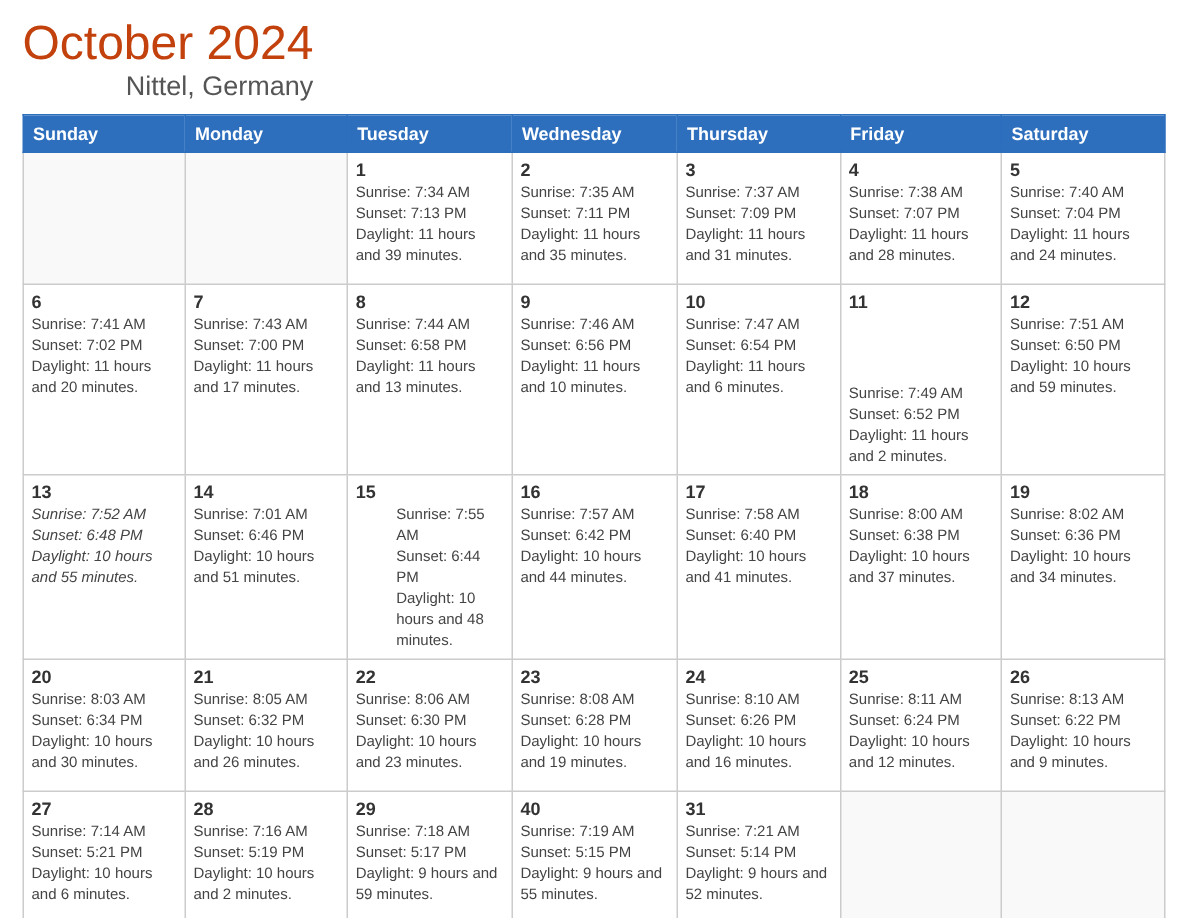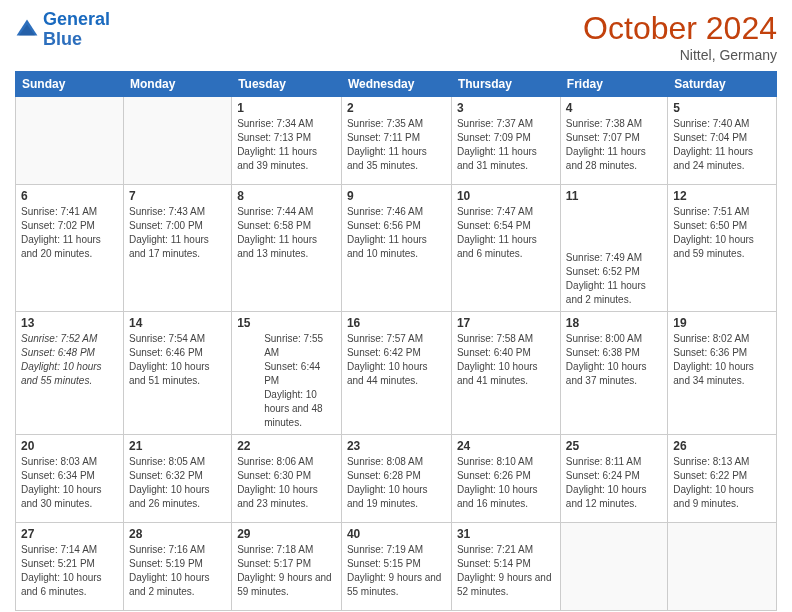--- a/index.html
+++ b/index.html
@@ -42,21 +42,21 @@
     }
     .title-block {
       text-align: right;
     }
     .month-title {
       font-size: 32px;
       font-weight: normal;
       color: #c2410c;
     }
     .subtitle {
-      font-size: 14px;
+      font-size: 18px;
       color: #555;
     }
     .calendar {
       width: 100%;
       border-collapse: collapse;
       font-size: 10.5px;
     }
     .calendar th {
       background: #2d6fbd;
       color: #fff;
@@ -87,30 +87,20 @@
       color: #444;
       font-size: 10px;
       line-height: 1.4;
     }
   </style>
 </head>
 <body>
 
 <div class="page">
   <div class="header">
-    <div class="logo">
-      <svg class="logo-icon" viewBox="0 0 30 30">
-        <polygon points="15,2 28,22 2,22" fill="#2d6fbd"></polygon>
-        <polygon points="15,8 25,22 5,22" fill="#1a4a8a" opacity="0.4"></polygon>
-      </svg>
-      <div class="logo-text">
-        <div><span>General</span></div>
-        <div><span style="color:#2d6fbd">Blue</span></div>
-      </div>
-    </div>
     <div class="title-block">
       <div class="month-title">October 2024</div>
       <div class="subtitle">Nittel, Germany</div>
     </div>
   </div>
 
   <table class="calendar">
     <thead>
       <tr>
       <th>Sunday</th>
@@ -203,21 +193,21 @@
         </tr>
         <tr>
           <td>
             <span class="day-num">13</span>
             <div class="day-info" style="white-space: pre-line; font-style: italic;">Sunrise: 7:52 AM
 Sunset: 6:48 PM
 Daylight: 10 hours and 55 minutes.</div>
           </td>
           <td>
             <span class="day-num">14</span>
-            <div class="day-info" style="white-space: pre-line;">Sunrise: 7:54 AM
+            <div class="day-info" style="white-space: pre-line;">Sunrise: 7:01 AM
 Sunset: 6:46 PM
 Daylight: 10 hours and 51 minutes.</div>
           </td>
           <td>
             <span class="day-num">15</span>
             <div class="day-info" style="white-space: pre-line; margin-left: 27px;">Sunrise: 7:55 AM
 Sunset: 6:44 PM
 Daylight: 10 hours and 48 minutes.</div>
           </td>
           <td>

